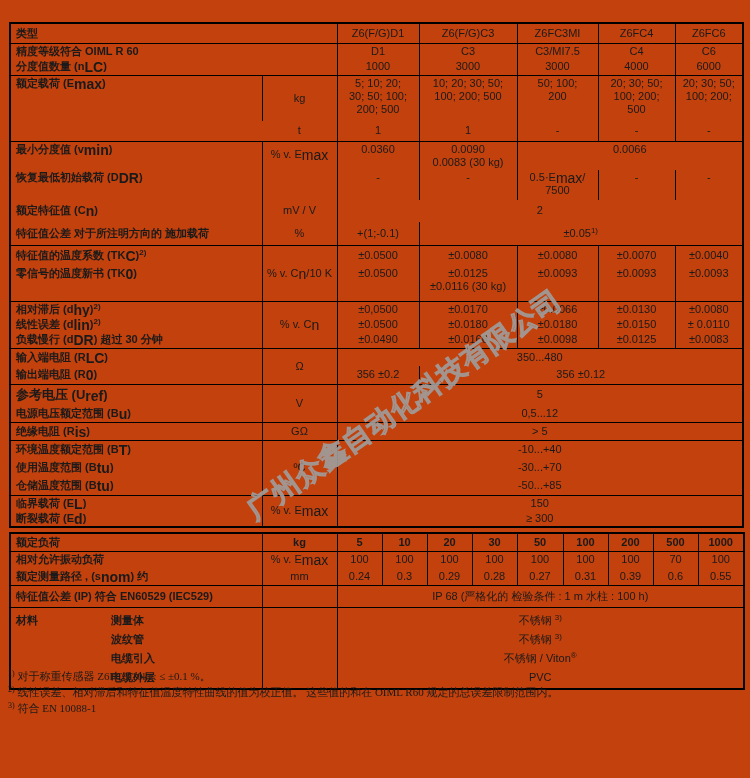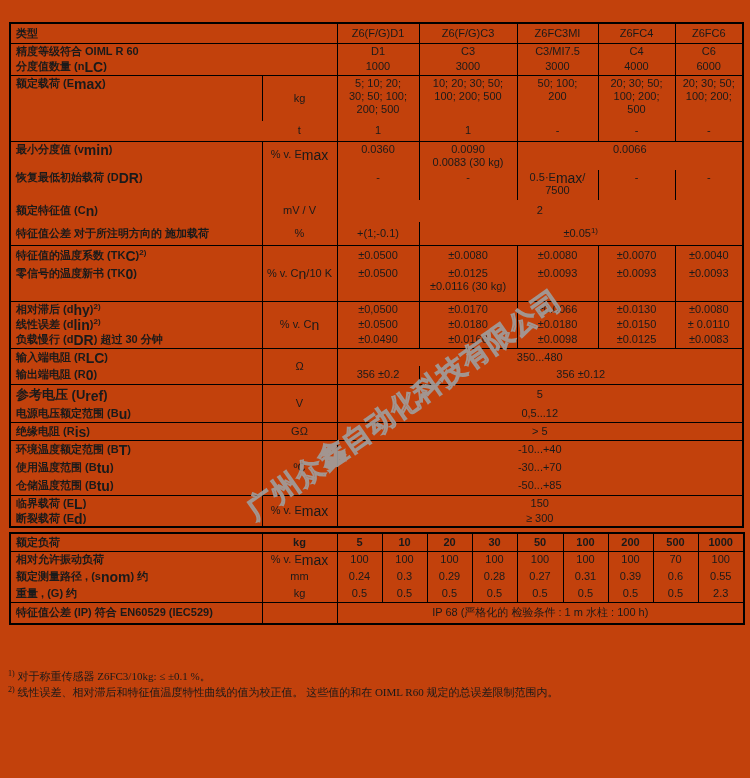--- a/index.html
+++ b/index.html
@@ -254,41 +254,34 @@
           <td>0.24</td>
           <td>0.3</td>
           <td>0.29</td>
           <td>0.28</td>
           <td>0.27</td>
           <td>0.31</td>
           <td>0.39</td>
           <td>0.6</td>
           <td>0.55</td>
         </tr>
-        <tr style="height: 17px;">
-          <td class="lbl">重量 , (G) 约</td>
-          <td class="unit">kg</td>
-          <td>0.5</td>
-          <td>0.5</td>
-          <td>0.5</td>
-          <td>0.5</td>
-          <td>0.5</td>
-          <td>0.5</td>
-          <td>0.5</td>
-          <td>0.5</td>
-          <td>2.3</td>
-        </tr>
         <tr class="sec" style="height: 22px;">
           <td class="lbl">特征值公差 (IP) 符合 EN60529 (IEC529)</td>
           <td class="unit"></td>
           <td colspan="9">IP 68 (严格化的 检验条件 : 1 m 水柱 : 100 h)</td>
         </tr>
+        <tr class="sec" style="height: 78px;">
+          <td class="matlabel"><span class="matpre">材料</span>测量体<br>波纹管<br>电缆引入<br>电缆外层</td>
+          <td class="unit"></td>
+          <td colspan="9" class="matval">不锈钢 <sup>3)</sup><br>不锈钢 <sup>3)</sup><br>不锈钢 / Viton<sup>®</sup><br>PVC</td>
+        </tr>
       </tbody>
   </table>
 
   <div class="watermark">广州众鑫自动化科技有限公司</div>
 
   <div class="footnotes" id="footnotes">
       <div class="fn"><sup>1)</sup> 对于称重传感器 Z6FC3/10kg: ≤ ±0.1 %。</div>
       <div class="fn"><sup>2)</sup> 线性误差、相对滞后和特征值温度特性曲线的值为校正值。 这些值的和在 OIML R60 规定的总误差限制范围内。</div>
+      <div class="fn"><sup>3)</sup> 符合 EN 10088-1</div>
     </div>
 
 </div>
 
 </body></html>

